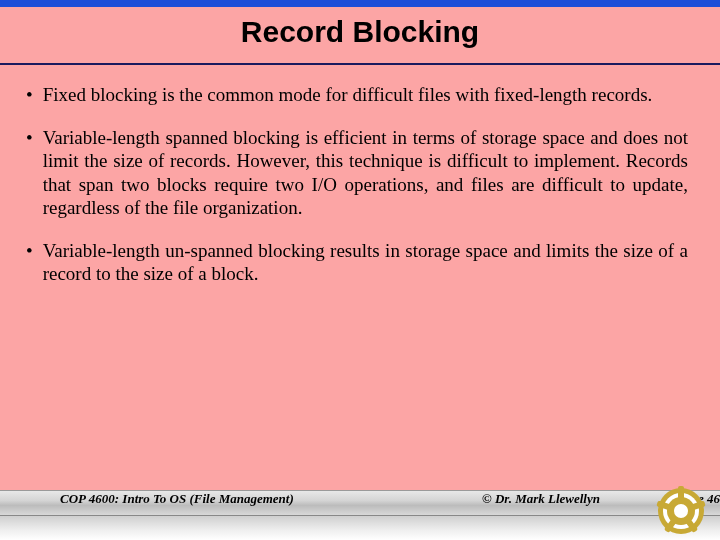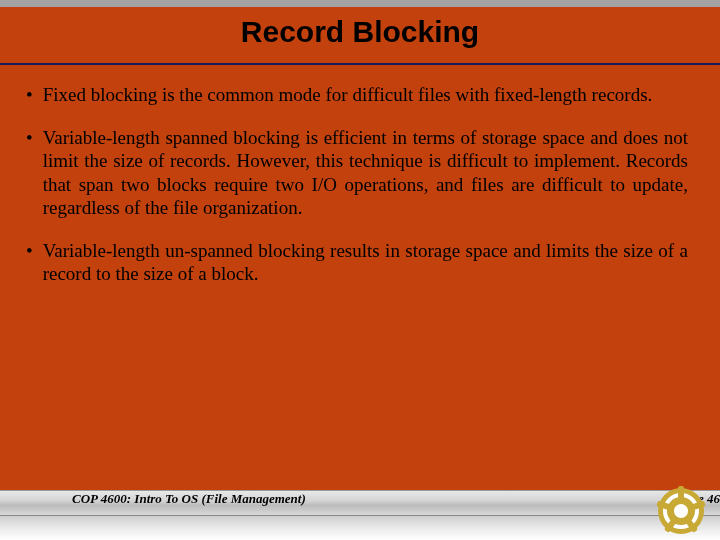--- a/index.html
+++ b/index.html
@@ -1,22 +1,22 @@
 <!DOCTYPE html>
 <html><head>
 <meta charset="utf-8">
 <style>
   * { margin: 0; padding: 0; box-sizing: border-box; }
   html, body { width: 720px; height: 540px; overflow: hidden; font-family: "Times New Roman", Times, serif; background: #fff; }
   .slide {
     width: 720px;
     height: 540px;
     position: relative;
-    background: #c2410c;
-    border-top: 7px solid #a3a3a3;
+    background: #fca5a5;
+    border-top: 7px solid #1d4ed8;
   }
   .title {
     font-family: Arial, Helvetica, sans-serif;
     font-size: 30px;
     color: #000;
     text-align: center;
     margin-top: 8px;
     margin-bottom: 14px;
   }
   .title-underline {
@@ -45,21 +45,21 @@
     position: absolute;
     left: 0; right: 0;
     bottom: 24px;
     height: 26px;
     background: linear-gradient(#e8e8e8, #d4d4d4 40%, #bcbcbc 60%, #d8d8d8);
     border-top: 1px solid #9a9a9a;
     border-bottom: 1px solid #888;
   }
   .footer {
     position: absolute;
-    left: 16px; right: 0;
+    left: 4px; right: 0;
     bottom: 24px;
     height: 34px;
     display: flex;
     align-items: center;
     font-family: "Times New Roman", Times, serif;
     font-weight: bold;
     font-style: italic;
     font-size: 13px;
     color: #000;
   }
@@ -116,20 +116,21 @@
     <div class="bullet">
       <span class="dot">•</span>
       <span class="txt">Variable-length un-spanned blocking results in storage space and limits the size of a record to the size of a block.</span>
     </div>
   </div>
 
   <div class="footer-bar"></div>
   <div class="footer">
     <span class="left">COP 4600: Intro To OS  (File Management)</span>
     <span class="center">Page 46</span>
+    <span class="right">© Dr. Mark Llewellyn</span>
   </div>
   <div class="bottom-band"></div>
 
   <div class="logo">
     <div class="disc outer"></div>
     <div class="disc mid"></div>
     <div class="disc inner"></div>
     <div class="disc core"></div>
     <div class="spoke" style="transform: rotate(0deg); transform-origin: 3px 25px;"></div>
     <div class="spoke" style="transform: rotate(72deg); transform-origin: 3px 25px;"></div>

